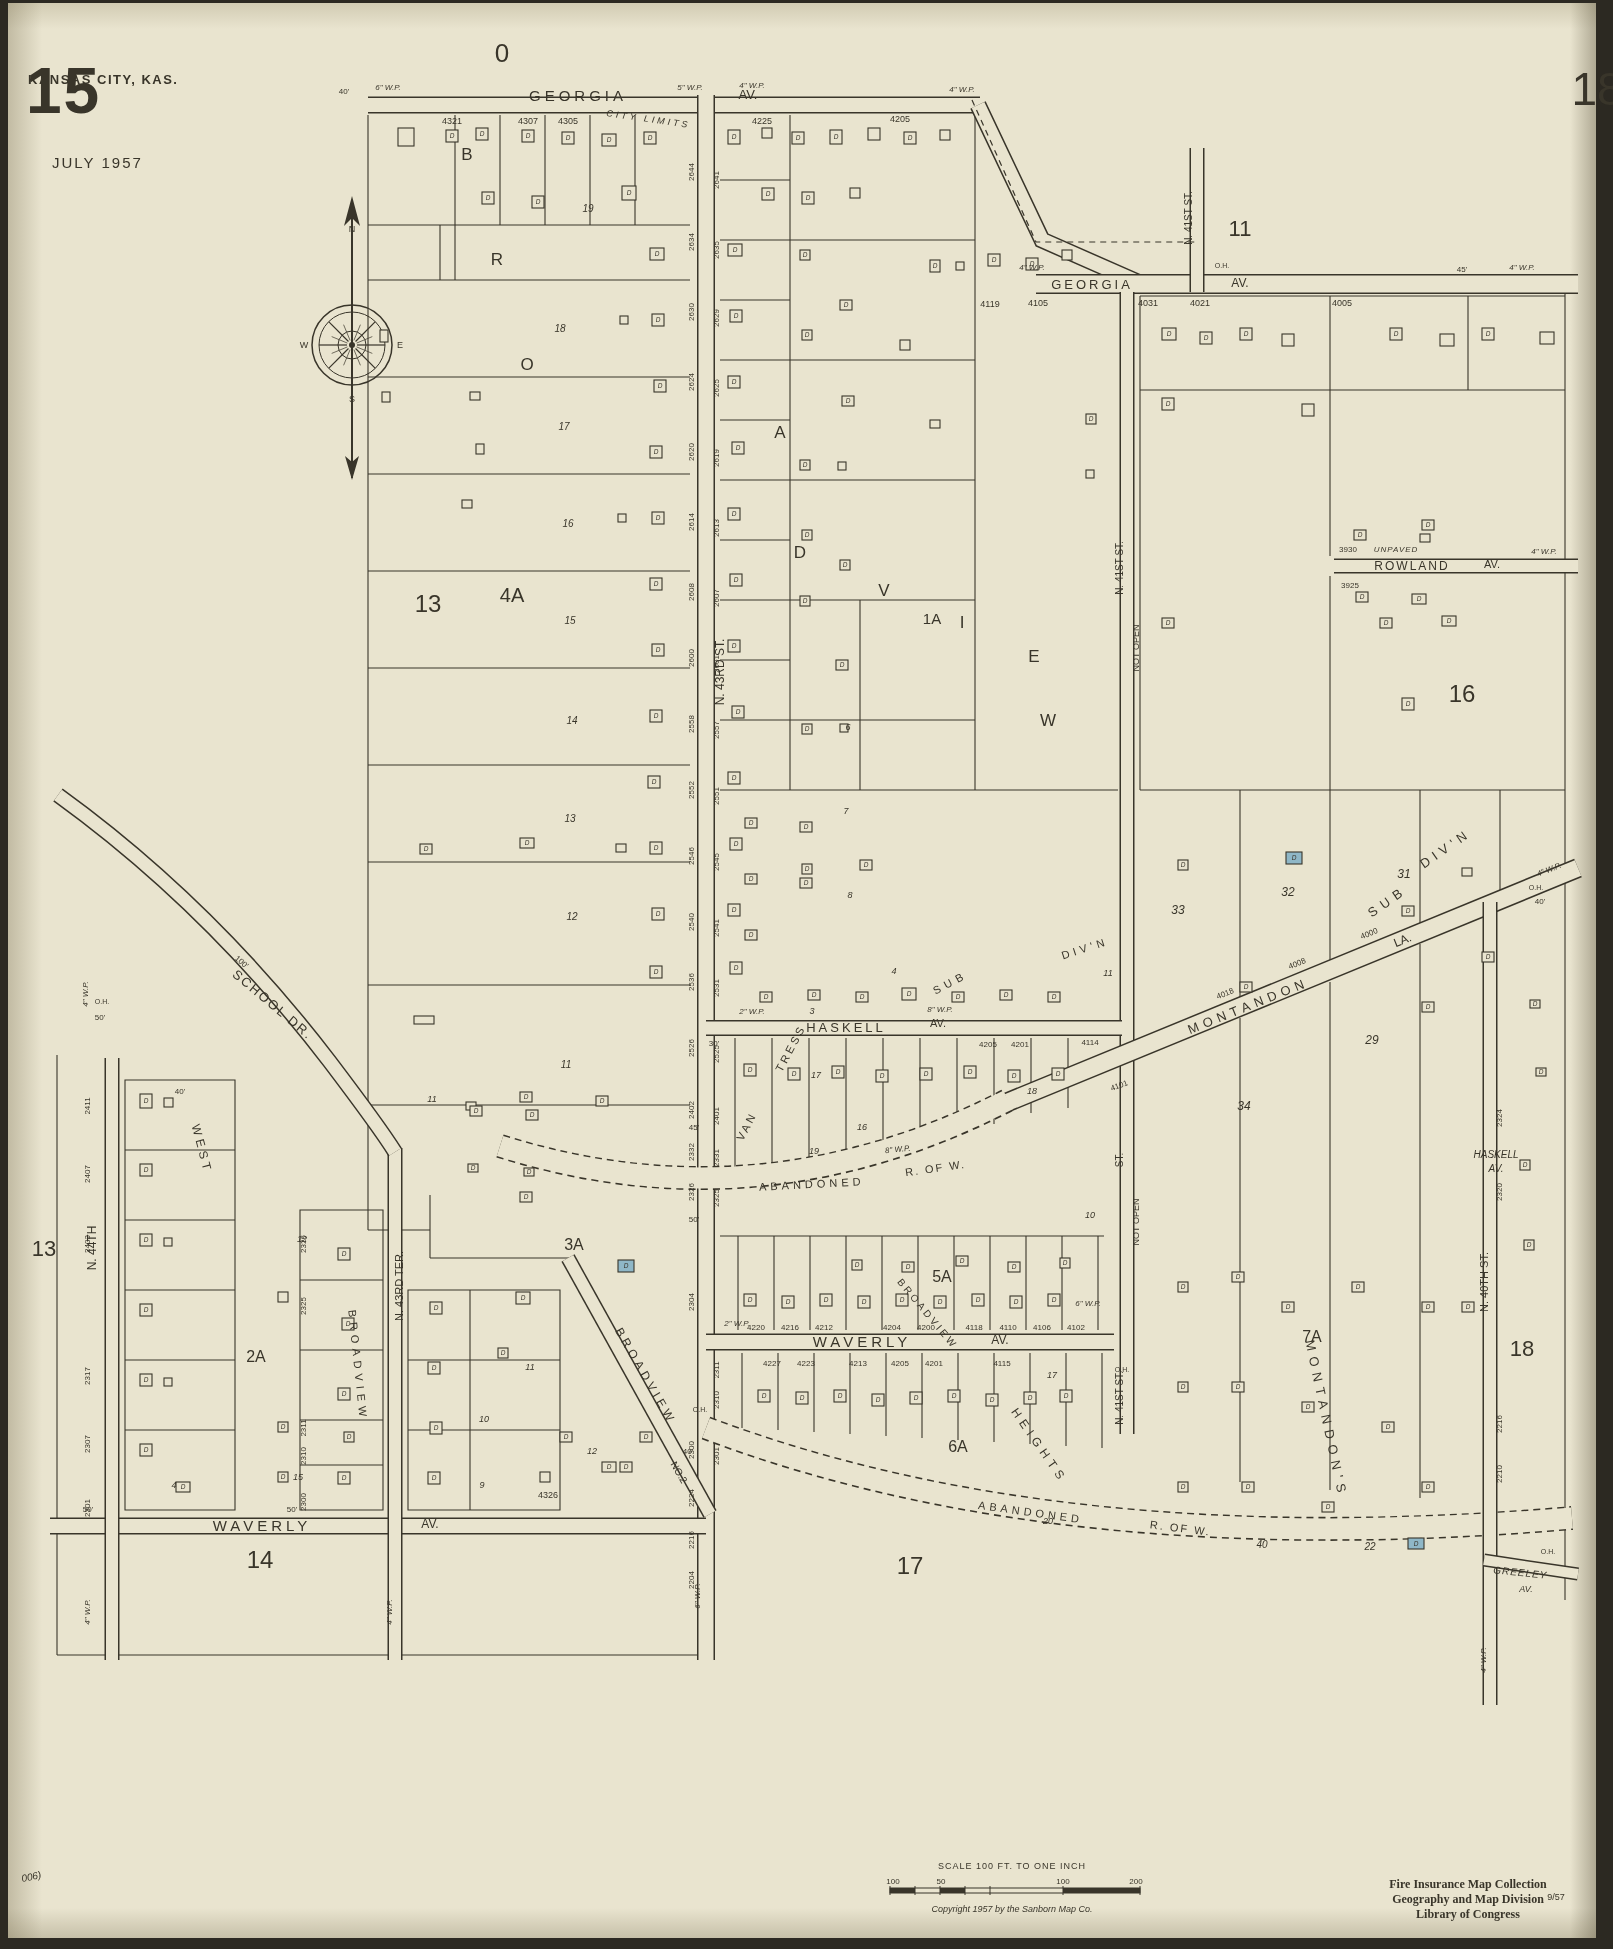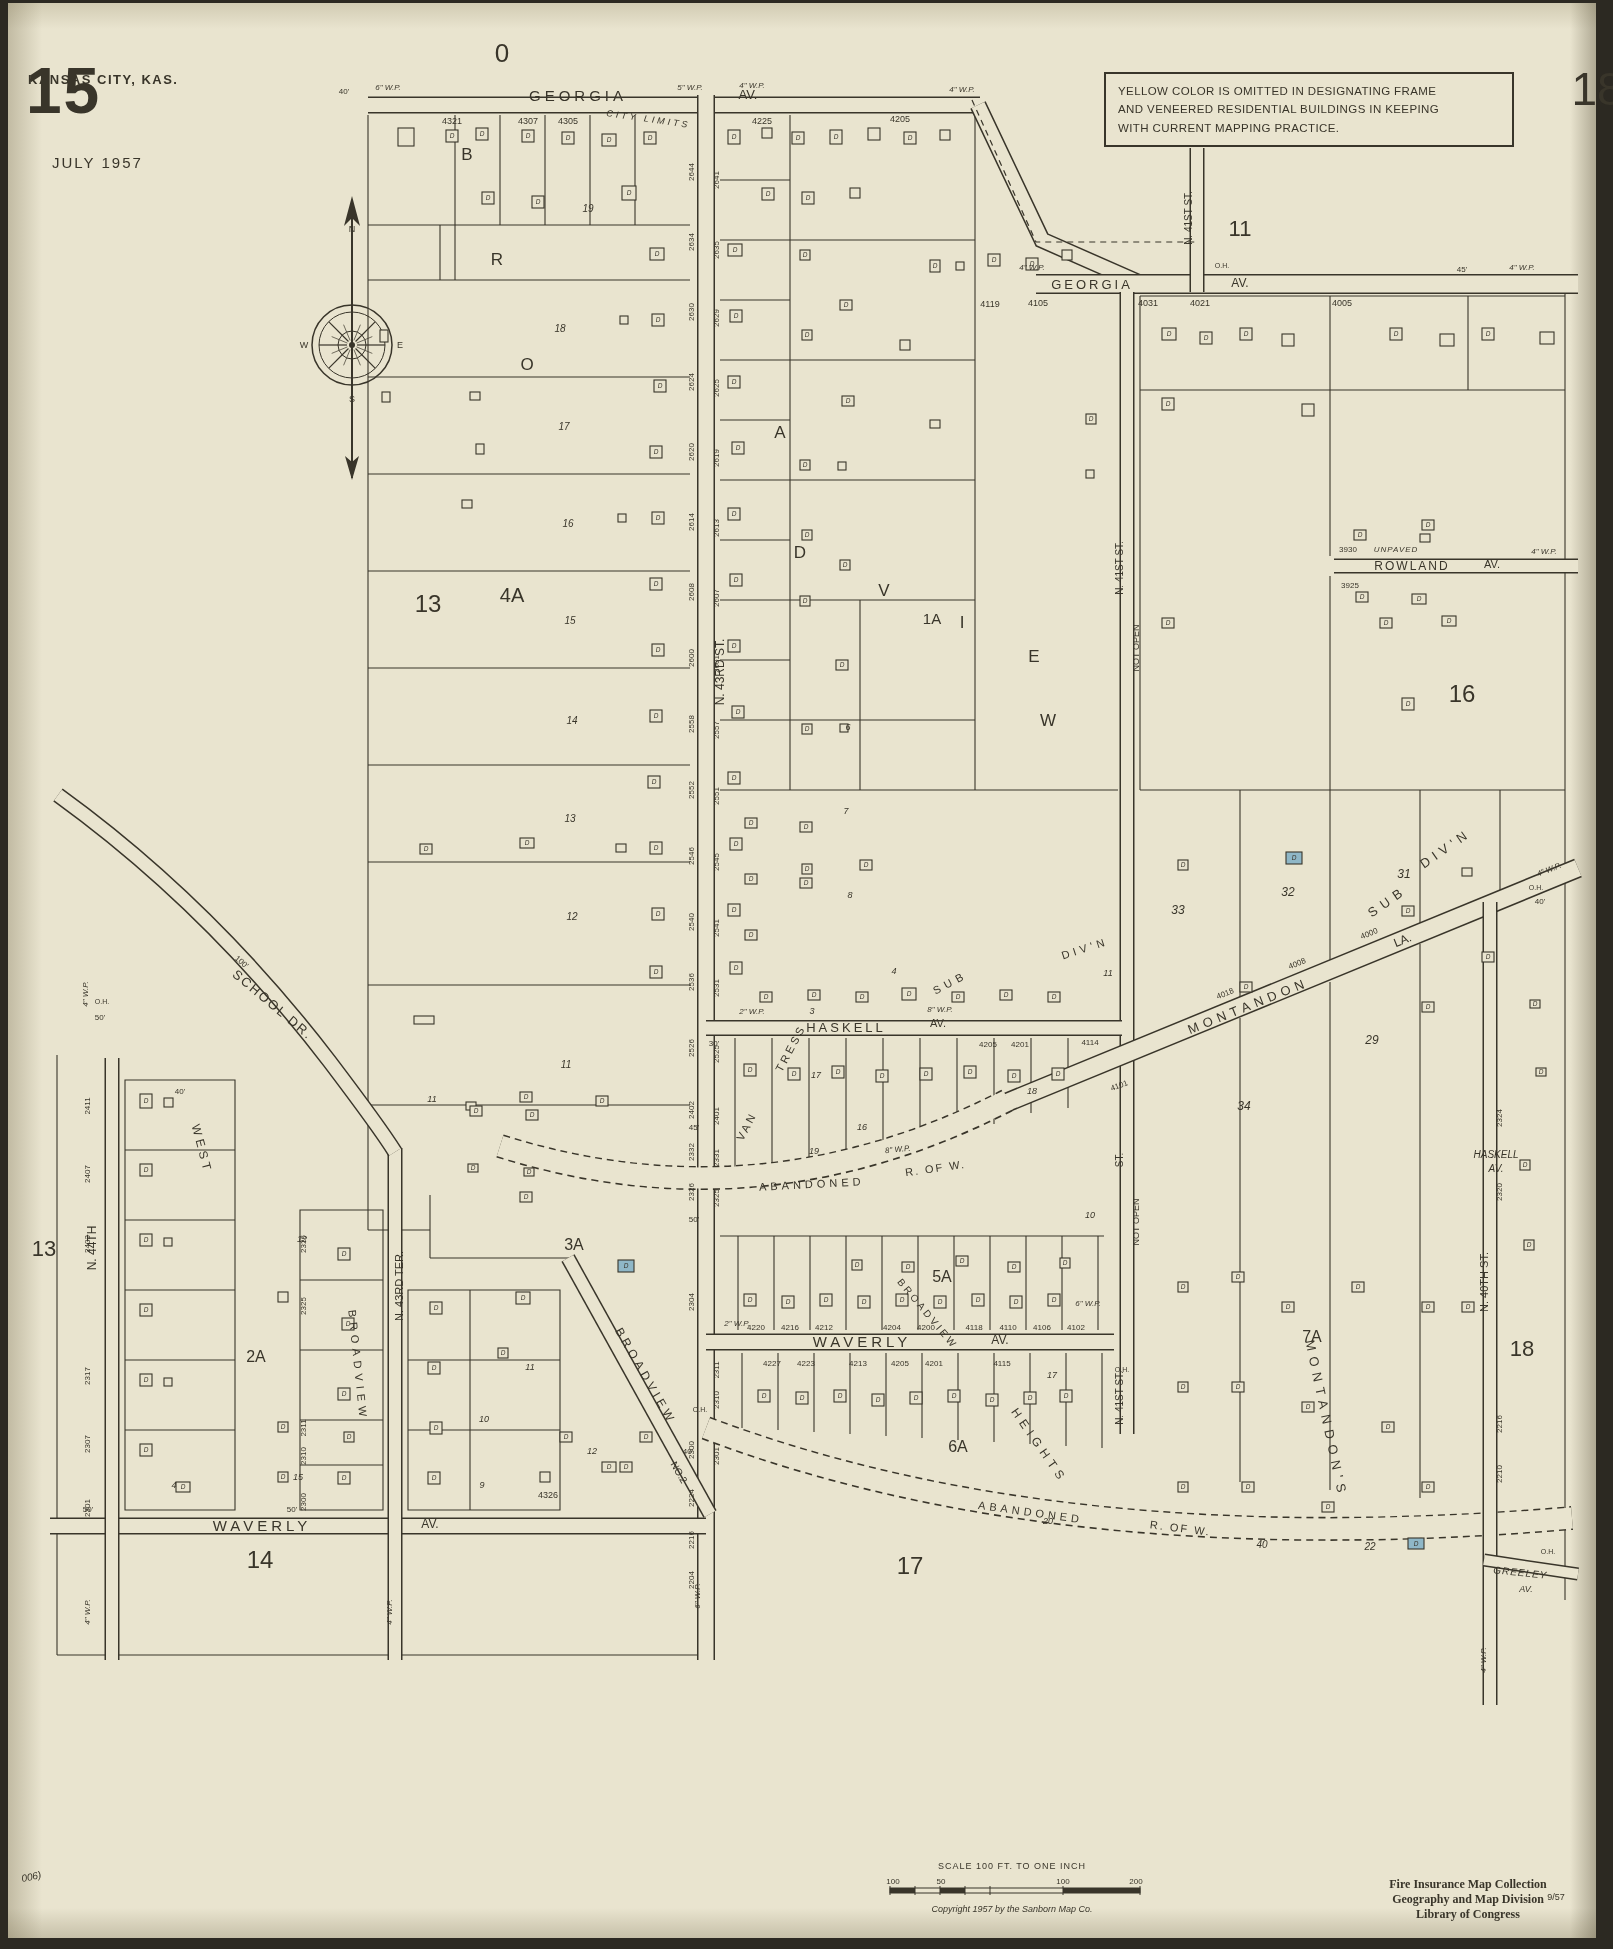--- a/index.html
+++ b/index.html
@@ -841,18 +841,13 @@
         <text transform="translate(1468 1918) rotate(0)" font-size="12" text-anchor="middle" fill="#a59a5d" font-weight="bold" class="srf">Library of Congress</text>
         <text transform="translate(32 1880) rotate(-12)" font-size="10" text-anchor="middle" fill="#39352a" font-style="italic">006)</text>
         <text transform="translate(1556 1900) rotate(0)" font-size="9" text-anchor="middle" fill="#39352a">9/57</text>
       </g>
   </svg>
 
   <div class="hdr-city">KANSAS CITY, KAS.</div>
   <div class="hdr-sheet">15</div>
   <div class="hdr-date">JULY 1957</div>
 
-  <div class="note-box">
-    <div>YELLOW COLOR IS OMITTED IN DESIGNATING FRAME</div>
-    <div>AND VENEERED RESIDENTIAL BUILDINGS IN KEEPING</div>
-    <div>WITH CURRENT MAPPING PRACTICE.</div>
-  </div>
 </div>
 
 </body></html>

